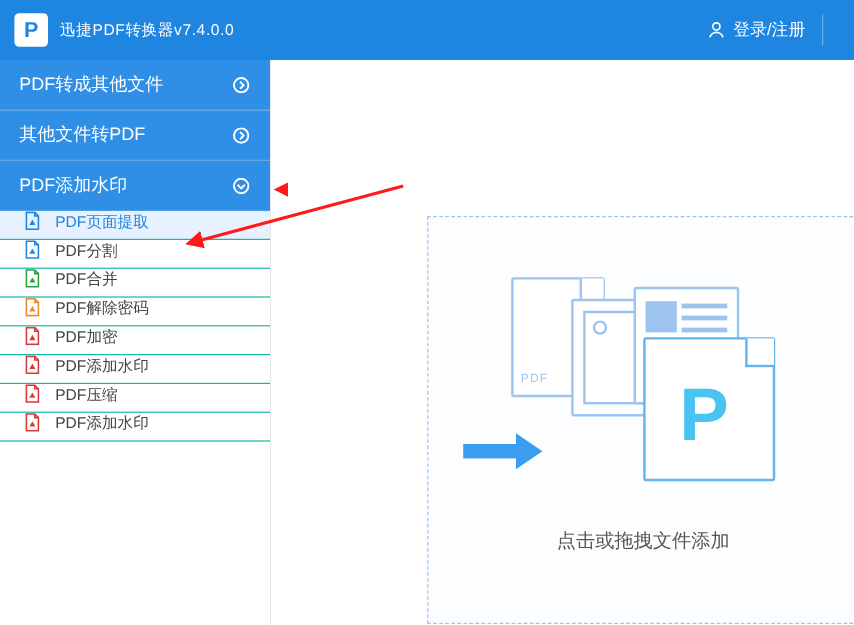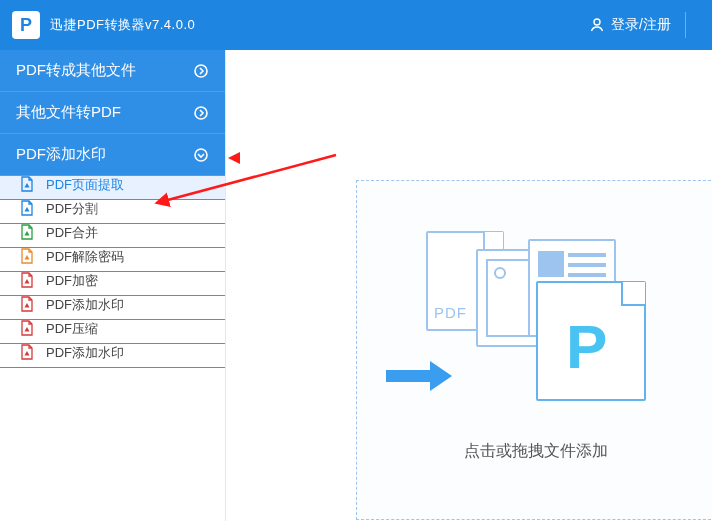--- a/index.html
+++ b/index.html
@@ -65,21 +65,21 @@
     flex-direction:column;
     align-items:center;
     padding-top:40px;
   }
   .dz-illus { position:relative; width:240px; height:190px; }
   .doc {
     position:absolute; border:2px solid #9dc3ef; background:#fff; border-radius:2px;
   }
   .doc.d1 { width:78px; height:100px; left:10px; top:10px; }
   .doc.d1::before { content:""; position:absolute; right:-1px; top:-1px; width:18px; height:18px; background:#fff; border-left:2px solid #9dc3ef; border-bottom:2px solid #9dc3ef; }
-  .doc.d1 .ptxt { position:absolute; left:6px; bottom:8px; font-size:15px; color:#9dc3ef; letter-spacing:1px; }
+  .doc.d1 .ptxt { position:absolute; left:6px; bottom:8px; font-size:10px; color:#9dc3ef; letter-spacing:1px; }
   .doc.d2 { width:78px; height:98px; left:60px; top:28px; }
   .doc.d2 .pic { position:absolute; left:8px; top:8px; right:8px; bottom:8px; border:2px solid #9dc3ef; }
   .doc.d2 .pic::before { content:""; position:absolute; left:6px; top:6px; width:8px; height:8px; border:2px solid #9dc3ef; border-radius:50%; }
   .doc.d3 { width:88px; height:98px; left:112px; top:18px; }
   .doc.d3 .ln { position:absolute; right:8px; height:4px; background:#9dc3ef; }
   .doc.d3 .ln.l1 { top:12px; width:38px; }
   .doc.d3 .ln.l2 { top:22px; width:38px; }
   .doc.d3 .ln.l3 { top:32px; width:38px; }
   .doc.d3 .sq { position:absolute; left:8px; top:10px; width:26px; height:26px; background:#9dc3ef; }
   .doc.d4 { width:110px; height:120px; left:120px; top:60px; border-color:#63b4ee; }

